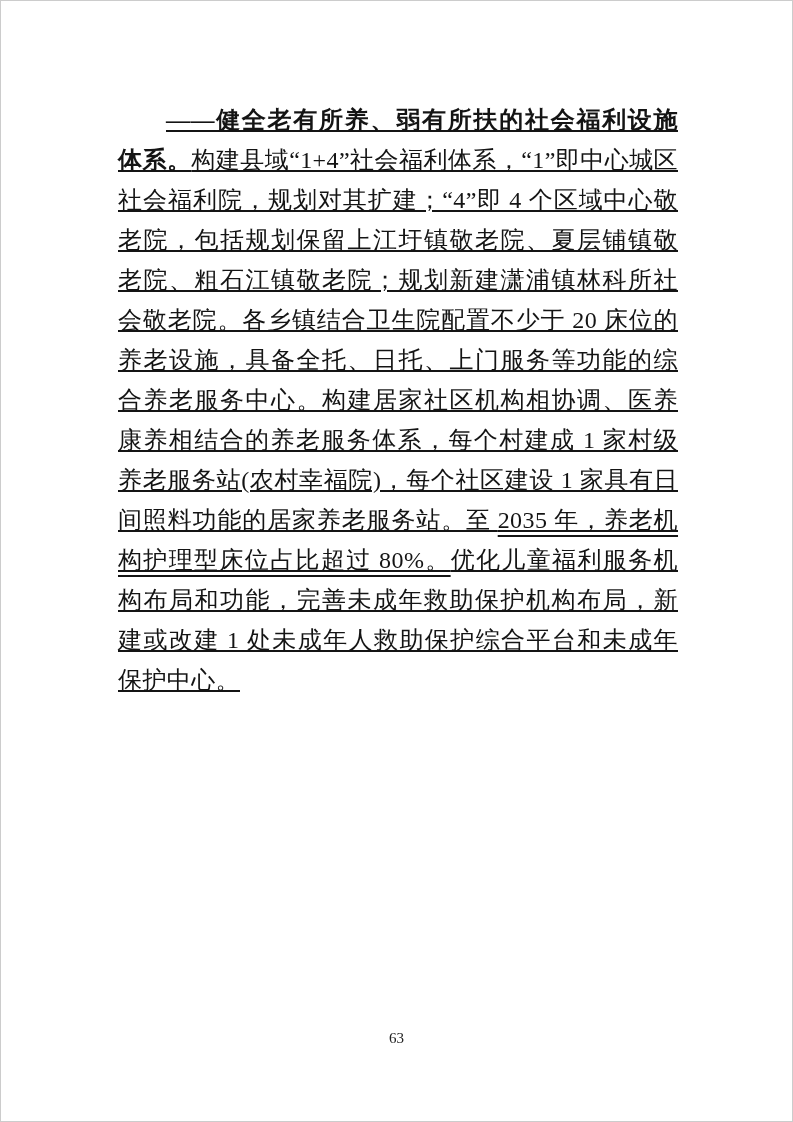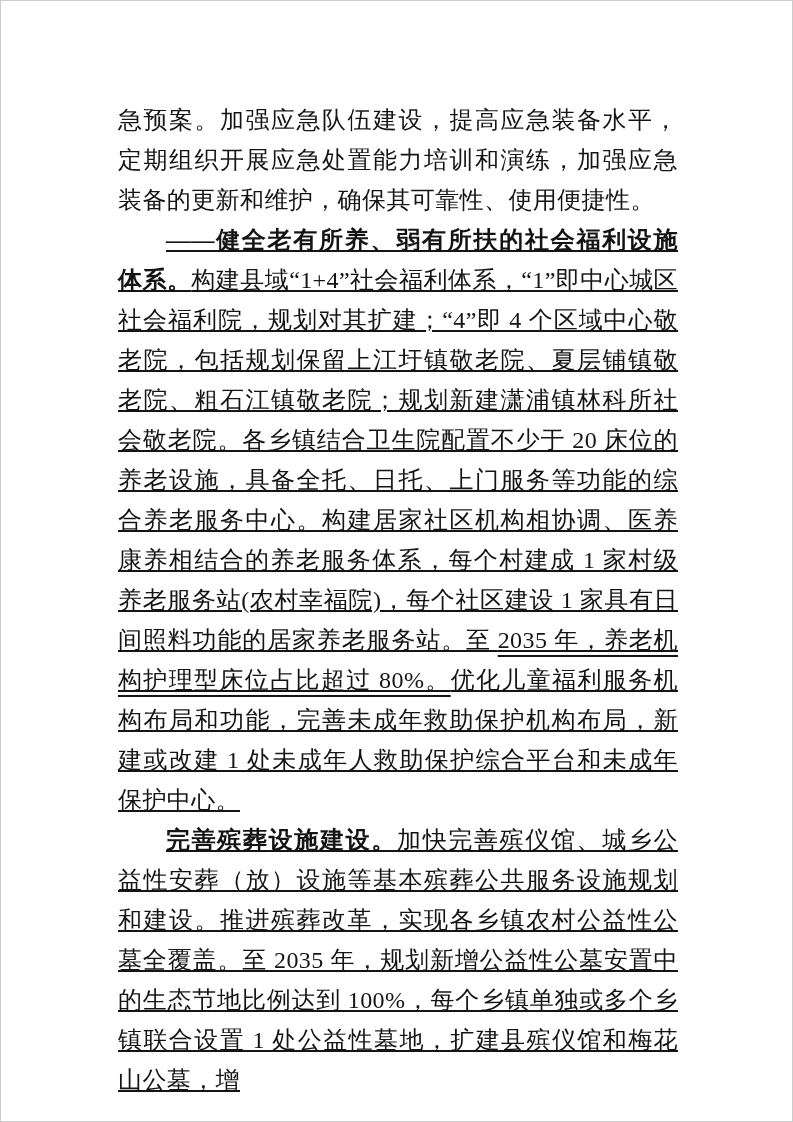--- a/index.html
+++ b/index.html
@@ -50,17 +50,16 @@
     text-align: center;
     font-size: 15px;
     color: #222222;
   }
 </style>
 </head>
 <body>
 
 <div class="page">
   <div class="content">
-      <p class="para"><span class="run-normal">急预案。加强应急队伍建设，提高应急装备水平，定期组织开展应急处置能力培训和演练，加强应急装备的更新和维护，确保其可靠性、使用便捷性。</span></p>
       <p class="para indent"><span class="run-bold">——健全老有所养、弱有所扶的社会福利设施体系。</span><span class="run-normal">构建县域“1+4”社会福利体系，“1”即中心城区社会福利院，规划对其扩建；“4”即 4 个区域中心敬老院，包括规划保留上江圩镇敬老院、夏层铺镇敬老院、粗石江镇敬老院；规划新建潇浦镇林科所社会敬老院。各乡镇结合卫生院配置不少于 20 床位的养老设施，具备全托、日托、上门服务等功能的综合养老服务中心。构建居家社区机构相协调、医养康养相结合的养老服务体系，每个村建成 1 家村级养老服务站(农村幸福院)，每个社区建设 1 家具有日间照料功能的居家养老服务站。至 </span><span class="run-underline">2035 年，养老机构护理型床位占比超过 80%。</span><span class="run-normal">优化儿童福利服务机构布局和功能，完善未成年救助保护机构布局，新建或改建 1 处未成年人救助保护综合平台和未成年保护中心。</span></p>
-      <p class="para indent"><span class="run-bold">完善殡葬设施建设。</span><span class="run-normal">加快完善殡仪馆、城乡公益性安葬（放）设施等基本殡葬公共服务设施规划和建设。推进殡葬改革，实现各乡镇农村公益性公墓全覆盖。至 2035 年，规划新增公益性公墓安置中的生态节地比例达到 100%，每个乡镇单独或多个乡镇联合设置 1 处公益性墓地，扩建县殡仪馆和梅花山公墓，增</span></p>
     </div>
+  <div class="page-number">63</div>
 </div>
 
 </body></html>

